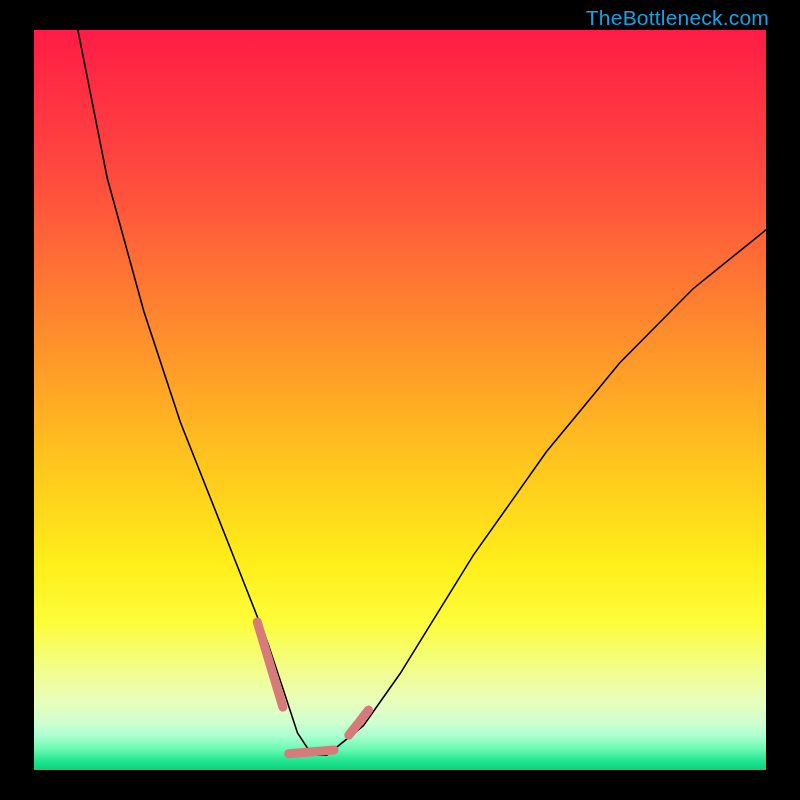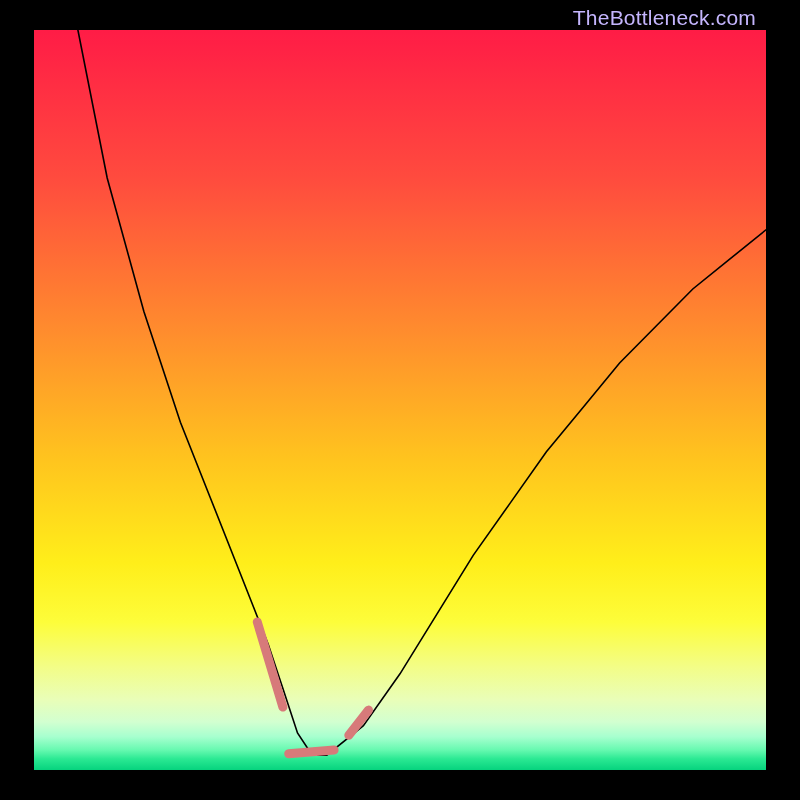--- a/index.html
+++ b/index.html
@@ -19,22 +19,22 @@
     height: 740px;
     overflow: hidden;
   }
   .gradient {
     position: absolute;
     inset: 0;
   }
   .watermark {
     position: absolute;
     top: 6px;
-    right: 44px;
-    color: #c4b5fd;
+    right: 31px;
+    color: #0ea5e9;
     font-size: 21px;
     letter-spacing: 0.2px;
     font-weight: 500;
     text-align: center;
   }
   svg.curve {
     position: absolute;
     left: 0;
     top: 0;
     width: 732px;

